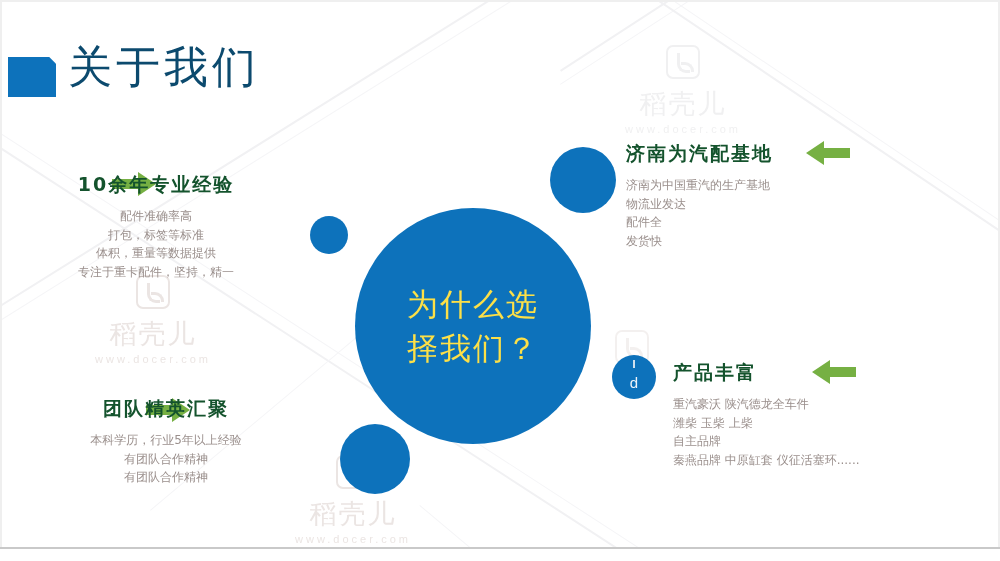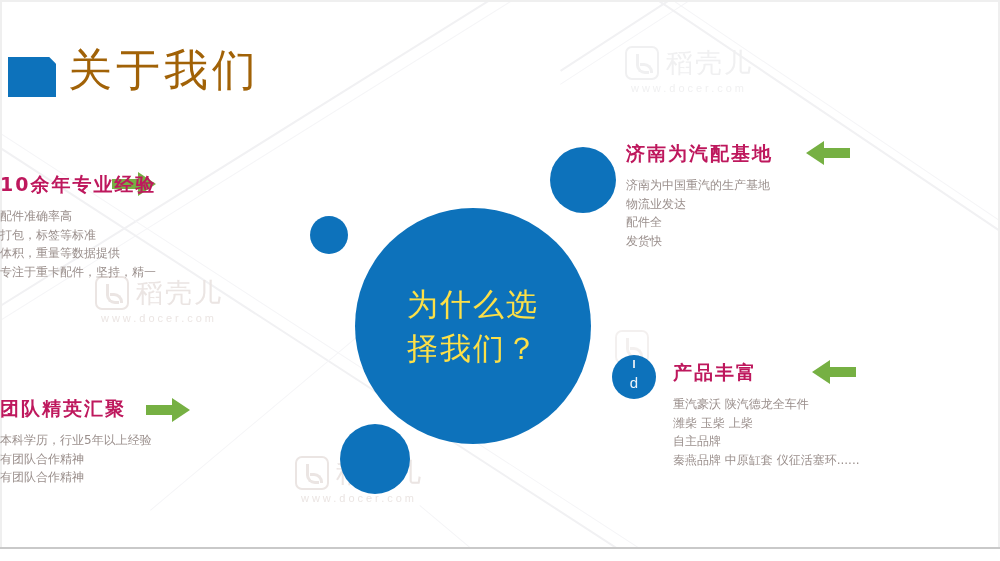--- a/index.html
+++ b/index.html
@@ -69,37 +69,37 @@
     top: 57px;
     width: 48px;
     height: 40px;
     background: #0d72bb;
     clip-path: polygon(0 0, 86% 0, 100% 17%, 100% 100%, 0 100%);
   }
   .page-title {
     position: absolute;
     left: 68px;
     top: 45px;
-    font-family: Liberation Sans, sans-serif;
+    font-family: Liberation Mono, monospace;
     font-size: 44px;
     font-weight: 400;
-    color: #a16207;
+    color: #0c4a6e;
     letter-spacing: 4px;
     white-space: nowrap;
     line-height: 1.15;
   }
 
   
   .watermark {
     position: absolute;
     pointer-events: none;
     user-select: none;
     opacity: 1;
   }
-  .wm-inner { display: flex; align-items: center; gap: 7px; }
+  .wm-inner { display: flex; align-items: center; gap: 7px; flex-direction: column; }
   .wm-logo {
     width: 34px; height: 34px;
     border: 2px solid #f0f0f1;
     border-radius: 7px;
     position: relative;
     box-sizing: border-box;
   }
   .wm-logo::before {
     content: "";
     position: absolute;
@@ -184,36 +184,36 @@
   .arrow {
     position: absolute;
     width: 44px;
     height: 24px;
   }
   .arrow svg { display: block; width: 100%; height: 100%; }
 
   
   .block { position: absolute; }
   .block-head {
-    color: #be185d;
+    color: #14532d;
     font-size: 19px;
     font-weight: bold;
     letter-spacing: 2px;
     white-space: nowrap;
     font-family: "DejaVu Sans", "Liberation Sans", sans-serif;
   }
   .block-body {
     margin-top: 9px;
     color: #9a8f8c;
     font-size: 12px;
     line-height: 1.55;
     font-family: "DejaVu Sans", "Liberation Sans", sans-serif;
     white-space: nowrap;
   }
-  .align-right { text-align: left; }
+  .align-right { text-align: center; }
   .align-left  { text-align: left;  }
 </style>
 </head>
 <body>
 
 <div id="slide">
 
   <div class="bg-layer">
     <div class="diag" style="left:-40px; top:330px; width:760px; transform:rotate(-32deg);"></div>
     <div class="diag thin" style="left:-40px; top:345px; width:760px; transform:rotate(-32deg);"></div>

